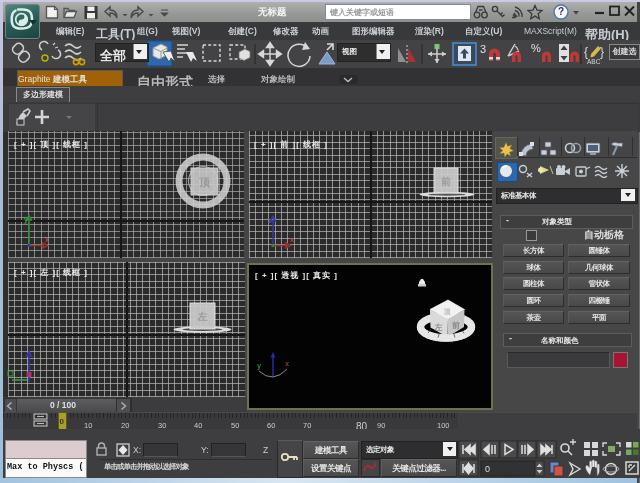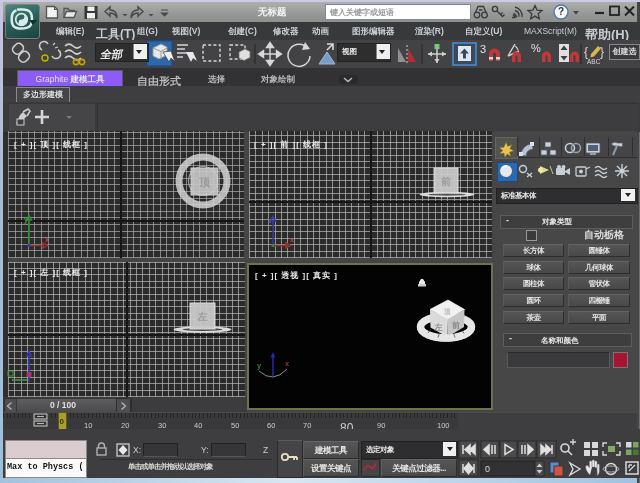--- a/index.html
+++ b/index.html
@@ -177,34 +177,34 @@
  </g>
  <path d="M578 4 v20" stroke="#2e2e2e" stroke-width="1.5"></path>
 
  <text x="581" y="16" font-size="12" fill="#d8d8d8" font-family="Liberation Sans">{</text>
  <text x="597" y="16" font-size="12" fill="#d8d8d8" font-family="Liberation Sans">}</text>
  <path d="M588 14 l7-8 3 2.5 -7 8 -3.5 1z" fill="#d8b84a"></path>
  <text x="584" y="24" font-size="6.5" fill="#d8d8d8" font-family="Liberation Sans">ABC</text>
 </svg>
 
 <div class="abs" style="left:95px;top:43px;width:52px;height:17px;background:#2e2e2e;border:1px solid #222;"></div>
-<div class="abs cjk" style="left:100px;top:47px;color:#e8e8e8;font-size:11px;font-style:italic;">全部</div>
+<div class="abs cjk" style="left:100px;top:47px;color:#e8e8e8;font-size:13px;">全部</div>
 <div class="abs" style="left:133px;top:44px;width:13px;height:15px;background:#f0f0f0;border-left:1px solid #888;"></div>
 <div class="abs" style="left:136px;top:50px;width:0;height:0;border-left:3.5px solid transparent;border-right:3.5px solid transparent;border-top:4.5px solid #222;"></div>
 
 <div class="abs" style="left:337px;top:43px;width:52px;height:17px;background:#2e2e2e;border:1px solid #222;"></div>
 <div class="abs cjk" style="left:342px;top:47px;color:#e8e8e8;font-size:7.5px;">视图</div>
 <div class="abs" style="left:376px;top:44px;width:13px;height:15px;background:#f0f0f0;border-left:1px solid #888;"></div>
 <div class="abs" style="left:379px;top:50px;width:0;height:0;border-left:3.5px solid transparent;border-right:3.5px solid transparent;border-top:4.5px solid #222;"></div>
 
 <div class="abs cjk" style="left:609px;top:44px;width:29px;height:14px;background:#3a3a3c;border:1px solid #888;color:#d8d8d8;font-size:8px;line-height:14px;text-align:center;overflow:hidden;white-space:nowrap;">创建选</div>
 
 <div class="abs" style="left:3px;top:68px;width:637px;height:18px;background:#323234;"></div>
-<div class="abs" style="left:17px;top:70px;width:104px;height:16px;background:#8b5cf6;border:1px solid #5a5a5a;border-bottom:none;color:#e0e0e0;font-size:8.5px;text-align:center;line-height:16px;"><span>Graphite </span><span class="cjk">建模工具</span></div>
-<div class="abs cjk" style="left:137px;top:74px;color:#b8b8b8;font-size:11px;">自由形式</div>
+<div class="abs" style="left:17px;top:70px;width:104px;height:16px;background:#a16207;border:1px solid #5a5a5a;border-bottom:none;color:#e0e0e0;font-size:8.5px;line-height:16px;"><span>Graphite </span><span class="cjk">建模工具</span></div>
+<div class="abs cjk" style="left:137px;top:74px;color:#b8b8b8;font-size:14px;">自由形式</div>
 <div class="abs cjk" style="left:208px;top:74px;color:#b8b8b8;font-size:8.5px;">选择</div>
 <div class="abs cjk" style="left:261px;top:74px;color:#b8b8b8;font-size:8.5px;">对象绘制</div>
 <div class="abs" style="left:339px;top:75px;width:19px;height:9px;background:#2a2a2a;border-radius:4px;"></div>
 <svg class="abs" style="left:343px;top:77px" width="12" height="6">
     <path d="M1 1 l4 3.5 4-3.5" stroke="#bbb" stroke-width="1.4" fill="none"></path>
   </svg>
 <div class="abs" style="left:3px;top:86px;width:637px;height:16px;background:#3e3e40;"></div>
 <div class="abs cjk" style="left:16px;top:87px;width:52px;height:14px;background:#454547;border:1px solid #8a8a8a;color:#dcdcdc;font-size:8px;text-align:center;line-height:14px;">多边形建模</div>
 <div class="abs" style="left:3px;top:102px;width:637px;height:30px;background:#3b3b3d;"></div>
 <div class="abs" style="left:97px;top:103px;width:540px;height:28px;background:#3d3d3f;border:1px solid #333;border-right:none;"></div>
@@ -427,21 +427,21 @@
 <div class="abs" style="left:3px;top:412px;width:455px;height:17px;background:#39393b;border-top:1px solid #4a4a4a;"></div>
 <div class="abs" style="left:3px;top:413px;width:455px;height:5px;background-image:repeating-linear-gradient(90deg,#252525 0 1px,transparent 1px 3.7px);"></div>
 <div class="abs" style="left:458px;top:412px;width:179px;height:28px;background:#3e3e40;border-top:1px solid #4a4a4a;"></div>
 <div class="abs" style="left:84px;top:421px;color:#ccc;font-size:7.5px;">10</div>
 <div class="abs" style="left:121px;top:421px;color:#ccc;font-size:7.5px;">20</div>
 <div class="abs" style="left:158px;top:421px;color:#ccc;font-size:7.5px;">30</div>
 <div class="abs" style="left:194px;top:421px;color:#ccc;font-size:7.5px;">40</div>
 <div class="abs" style="left:231px;top:421px;color:#ccc;font-size:7.5px;">50</div>
 <div class="abs" style="left:267px;top:421px;color:#ccc;font-size:7.5px;">60</div>
 <div class="abs" style="left:303px;top:421px;color:#ccc;font-size:7.5px;">70</div>
-<div class="abs" style="left:340px;top:421px;color:#ccc;font-size:12px;">80</div>
+<div class="abs" style="left:356px;top:421px;color:#ccc;font-size:10px;">80</div>
 <div class="abs" style="left:377px;top:421px;color:#ccc;font-size:7.5px;">90</div>
 <div class="abs" style="left:437px;top:421px;color:#ccc;font-size:7.5px;">100</div>
 <svg class="abs" style="left:33px;top:413px" width="22" height="14" viewBox="0 0 22 14">
  <rect x="1" y="1" width="13" height="5" fill="none" stroke="#b8b8b8" stroke-width="1.2"></rect>
  <rect x="1" y="8" width="13" height="5" fill="none" stroke="#b8b8b8" stroke-width="1.2"></rect>
  <path d="M4 3.5 h7 M4 10.5 h7" stroke="#b8b8b8" stroke-width="1"></path>
 </svg>
 <div class="abs" style="left:58px;top:412px;width:7px;height:17px;background:#a89e2e;border:1px solid #5f5a10;"></div>
 <div class="abs" style="left:59.5px;top:417px;color:#332;font-size:8px;font-weight:bold;">0</div>
 
@@ -454,21 +454,21 @@
  <rect x="2" y="6" width="9" height="7" fill="none" stroke="#b0b0b0" stroke-width="1.4"></rect>
  <path d="M3.5 6 v-2 a3 3 0 0 1 6 0 v2" fill="none" stroke="#b0b0b0" stroke-width="1.4"></path>
  <rect x="22" y="2" width="12" height="12" fill="none" stroke="#cccccc" stroke-width="1.3"></rect>
  <path d="M28 3 l4.5 5 -4.5 5 -4.5-5z" fill="#e8e8e8"></path>
 </svg>
 <div class="abs" style="left:133px;top:445px;color:#ccc;font-size:8.5px;">X:</div>
 <div class="abs" style="left:143px;top:443px;width:33px;height:12px;background:#363638;border:1px solid #222;border-bottom-color:#555;"></div>
 <div class="abs" style="left:201px;top:445px;color:#ccc;font-size:8.5px;">Y:</div>
 <div class="abs" style="left:211px;top:443px;width:33px;height:12px;background:#363638;border:1px solid #222;border-bottom-color:#555;"></div>
 <div class="abs" style="left:263px;top:445px;color:#ccc;font-size:8.5px;">Z</div>
-<div class="abs cjk" style="left:104px;top:462px;color:#d8d8d8;font-size:7.5px;letter-spacing:-1px;margin-left:24px;">单击或单击并拖动以选择对象</div>
+<div class="abs cjk" style="left:104px;top:462px;color:#d8d8d8;font-size:7.5px;letter-spacing:-1px;">单击或单击并拖动以选择对象</div>
 <div class="abs" style="left:100px;top:459px;width:172px;height:0px;border-top:1px solid #2e2e2e;"></div>
 
 <div class="abs" style="left:277px;top:440px;width:24px;height:36px;background:#454547;border:1px solid #2a2a2a;border-top-color:#5a5a5a;"></div>
 <svg class="abs" style="left:280px;top:450px" width="19" height="14" viewBox="0 0 19 14">
  <circle cx="5" cy="7" r="3.2" fill="none" stroke="#e8e0c0" stroke-width="1.8"></circle>
  <path d="M8 7 h9 M14 7 v3 M17 7 v3" stroke="#e8e0c0" stroke-width="1.8"></path>
 </svg>
 
 <div class="abs btn cjk" style="left:303px;top:441px;width:54px;height:16px;line-height:16px;font-size:8.5px;">建模工具</div>
 <div class="abs btn cjk" style="left:303px;top:459px;width:54px;height:16px;line-height:16px;font-size:8.5px;font-family:Liberation Serif, serif;">设置关键点</div>

